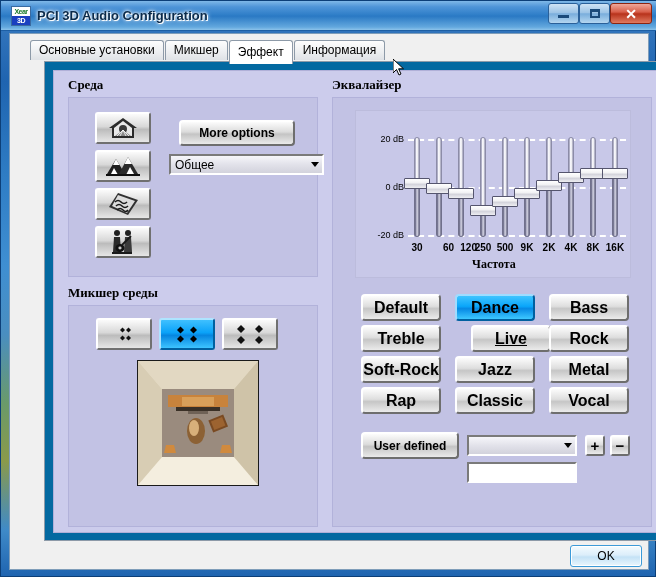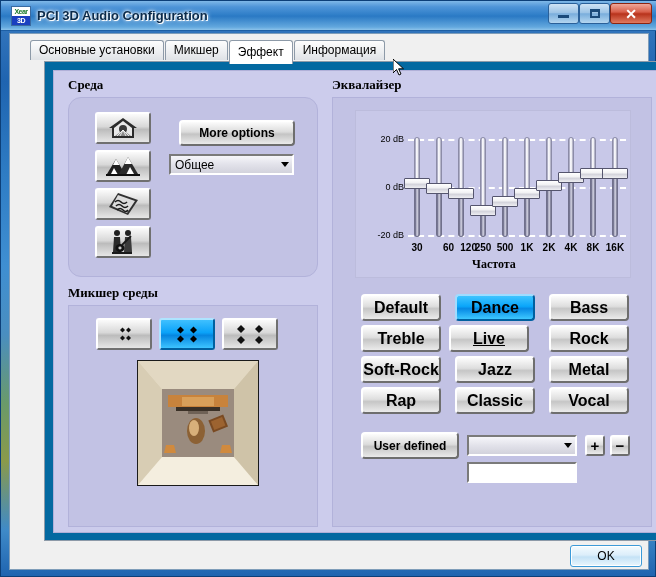--- a/index.html
+++ b/index.html
@@ -245,21 +245,21 @@
       <div class="tab">Микшер</div>
       <div class="tab active">Эффект</div>
       <div class="tab">Информация</div>
     </div>
 
     <div id="tabpanel">
       <div id="panelbg">
 
         <div class="section-title" style="left:14px; top:6px;">Среда</div>
 
-        <div class="group" style="left:14px; top:26px; width:250px; height:180px;border-radius:13px;">
+        <div class="group" style="left:14px; top:26px; width:250px; height:180px;">
 
           <div class="envbtn" style="left:26px; top:14px;">
             <svg width="34" height="24" viewBox="0 0 34 24">
               <polygon points="17,2 31,12 28,12 28,22 6,22 6,12 3,12" fill="#2b2b2b"></polygon>
               <polygon points="17,5 26,12 26,20 8,20 8,12" fill="#e8e8e8"></polygon>
               <circle cx="17" cy="13" r="4" fill="#3a3a3a"></circle>
               <path d="M9 20 L17 14 L25 20 Z" fill="#8a8a8a"></path>
               <line x1="11" y1="20" x2="17" y2="14" stroke="#fff" stroke-width="0.8"></line>
               <line x1="14" y1="20" x2="17" y2="14" stroke="#fff" stroke-width="0.8"></line>
               <line x1="20" y1="20" x2="17" y2="14" stroke="#fff" stroke-width="0.8"></line>
@@ -297,21 +297,21 @@
               <path d="M18 8 h6 l1 15 h-8 Z" fill="#3a3a3a"></path>
               <ellipse cx="13" cy="19" rx="4.5" ry="4" fill="#121212"></ellipse>
               <ellipse cx="13" cy="19" rx="1.6" ry="1.4" fill="#cccccc"></ellipse>
               <line x1="15" y1="16" x2="24" y2="7" stroke="#1a1a1a" stroke-width="1.8"></line>
               <rect x="5" y="23" width="20" height="2" fill="#1a1a1a"></rect>
             </svg>
           </div>
 
           <div class="pushbtn" style="left:110px; top:22px; width:116px; height:26px;">More options</div>
 
-          <div class="combo" style="left:100px; top:56px; width:125px;">
+          <div class="combo" style="left:100px; top:56px; width:155px;">
             <span class="cval">Общее</span>
             <span class="carrow">
               <span class="tri-down"></span>
             </span>
           </div>
         </div>
 
         <div class="section-title" style="left:14px; top:214px;">Микшер среды</div>
 
         <div class="group" style="left:14px; top:234px; width:250px; height:222px;">
@@ -430,35 +430,35 @@
               <div class="track"></div>
               <div class="fill" style="height:62px;"></div>
               <div class="thumb" style="top:31px;"></div>
             </div>
 
             <div class="freq-label" style="left:45px; top:131px; width:32px;">30</div>
             <div class="freq-label" style="left:67px; top:131px; width:32px;padding-left:19px;">60</div>
             <div class="freq-label" style="left:89px; top:131px; width:32px;text-align:right;">120</div>
             <div class="freq-label" style="left:111px;top:131px; width:32px;">250</div>
             <div class="freq-label" style="left:133px;top:131px; width:32px;">500</div>
-            <div class="freq-label" style="left:155px;top:131px; width:32px;">1K</div>
+            <div class="freq-label" style="left:155px;top:131px; width:32px;">9K</div>
             <div class="freq-label" style="left:177px;top:131px; width:32px;">2K</div>
             <div class="freq-label" style="left:199px;top:131px; width:32px;">4K</div>
             <div class="freq-label" style="left:221px;top:131px; width:32px;">8K</div>
             <div class="freq-label" style="left:243px;top:131px; width:32px;">16K</div>
 
             <div id="freq-title" style="left:0; top:146px; width:276px;">Частота</div>
           </div>
 
           <div class="preset" style="left:28px;  top:196px;">Default</div>
           <div class="preset active" style="left:122px; top:196px;">Dance</div>
           <div class="preset" style="left:216px; top:196px;">Bass</div>
 
           <div class="preset" style="left:28px;  top:227px;">Treble</div>
-          <div class="preset" style="left:116px; top:227px;text-decoration:underline;">Live</div>
+          <div class="preset" style="left:138px; top:227px;text-decoration:underline;">Live</div>
           <div class="preset" style="left:216px; top:227px;">Rock</div>
 
           <div class="preset" style="left:28px;  top:258px;">Soft-Rock</div>
           <div class="preset" style="left:122px; top:258px;">Jazz</div>
           <div class="preset" style="left:216px; top:258px;">Metal</div>
 
           <div class="preset" style="left:28px;  top:289px;">Rap</div>
           <div class="preset" style="left:122px; top:289px;">Classic</div>
           <div class="preset" style="left:216px; top:289px;">Vocal</div>
 

